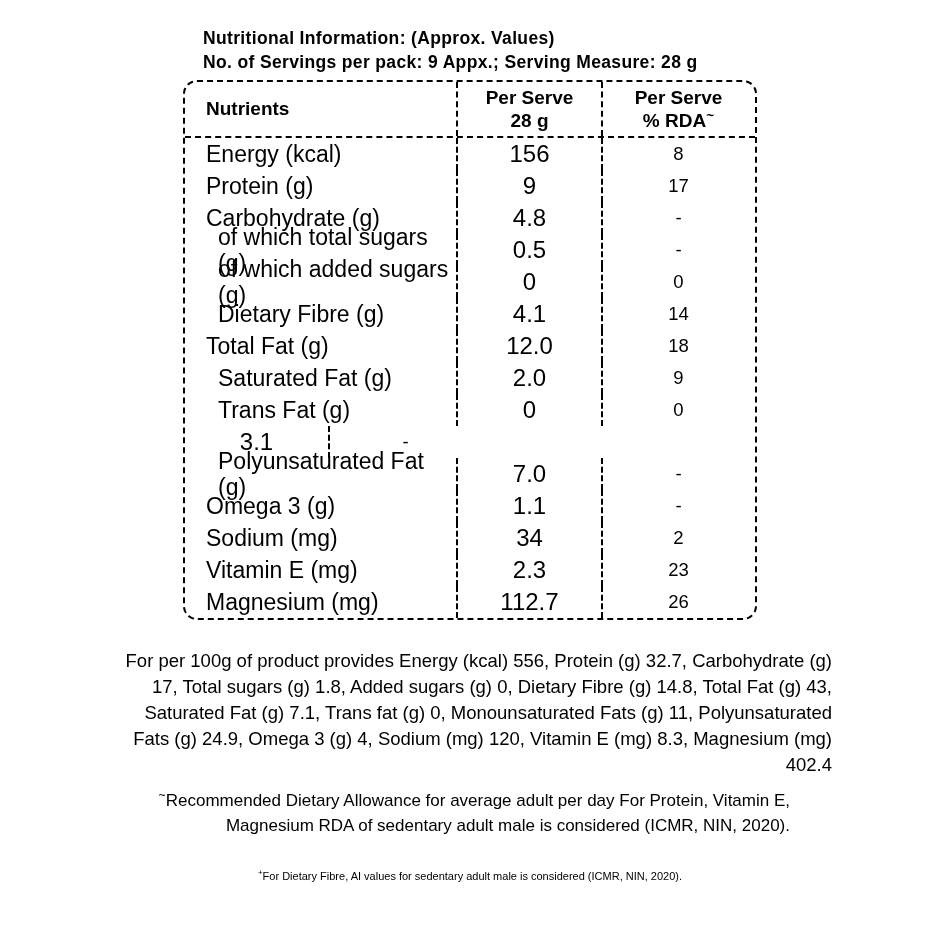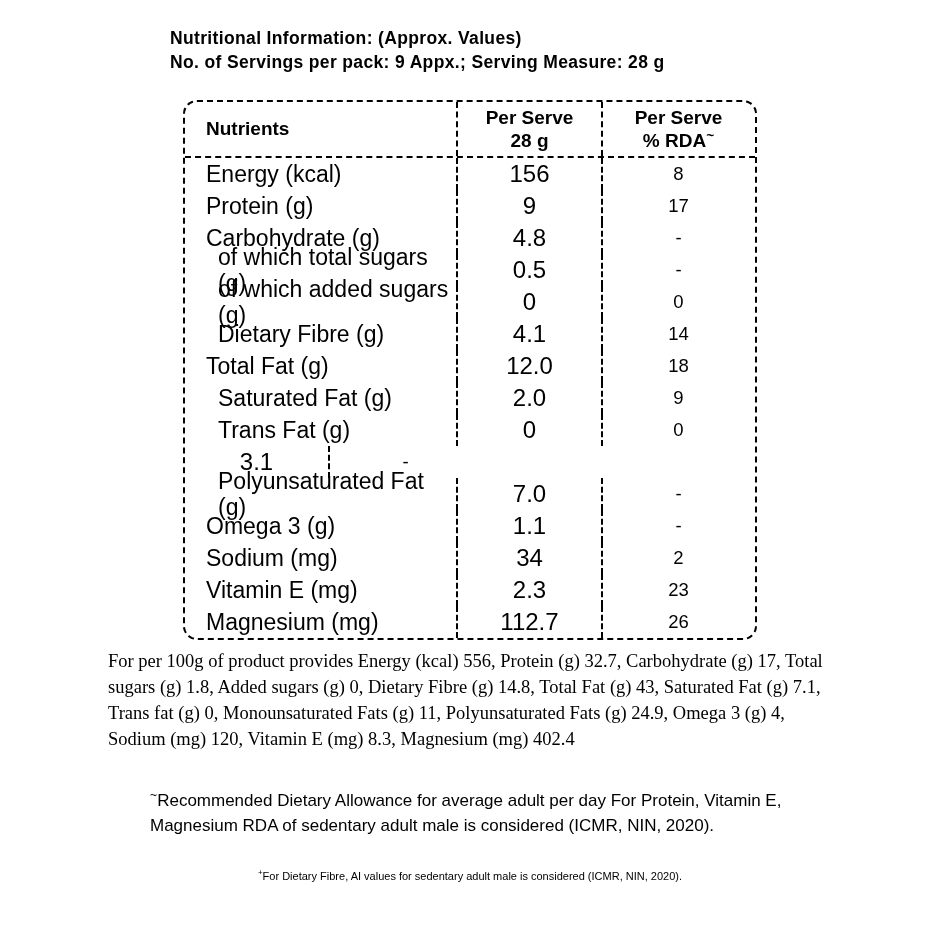--- a/index.html
+++ b/index.html
@@ -18,37 +18,37 @@
   .page {
     position: relative;
     width: 940px;
     height: 940px;
     box-sizing: border-box;
   }
 
   
   .heading {
     position: absolute;
-    left: 170px;
+    left: 203px;
     top: 26px;
     width: 620px;
   }
   .heading-line {
     font-weight: bold;
     font-size: 17.5px;
     letter-spacing: 0.35px;
     line-height: 24px;
     white-space: nowrap;
   }
 
   
   .nutri-table {
     position: absolute;
     left: 183px;
-    top: 100px;
+    top: 80px;
     width: 574px;
     border: 2.5px dashed #000;
     border-radius: 14px;
     box-sizing: border-box;
   }
 
   .row {
     display: flex;
     align-items: stretch;
     box-sizing: border-box;
@@ -119,32 +119,31 @@
     vertical-align: super;
     line-height: 0;
   }
 
   
   .per100 {
     position: absolute;
     left: 108px;
     top: 648px;
     width: 724px;
-    text-align: left;
+    text-align: right;
     font-size: 18.5px;
     line-height: 26px;
-    font-family: Liberation Serif, serif;
   }
 
   .footnote-rda {
     position: absolute;
     left: 150px;
     top: 788px;
     width: 640px;
-    text-align: left;
+    text-align: right;
     font-size: 17px;
     line-height: 25px;
   }
 
   .footnote-fibre {
     position: absolute;
     left: 150px;
     top: 864px;
     width: 640px;
     text-align: center;

